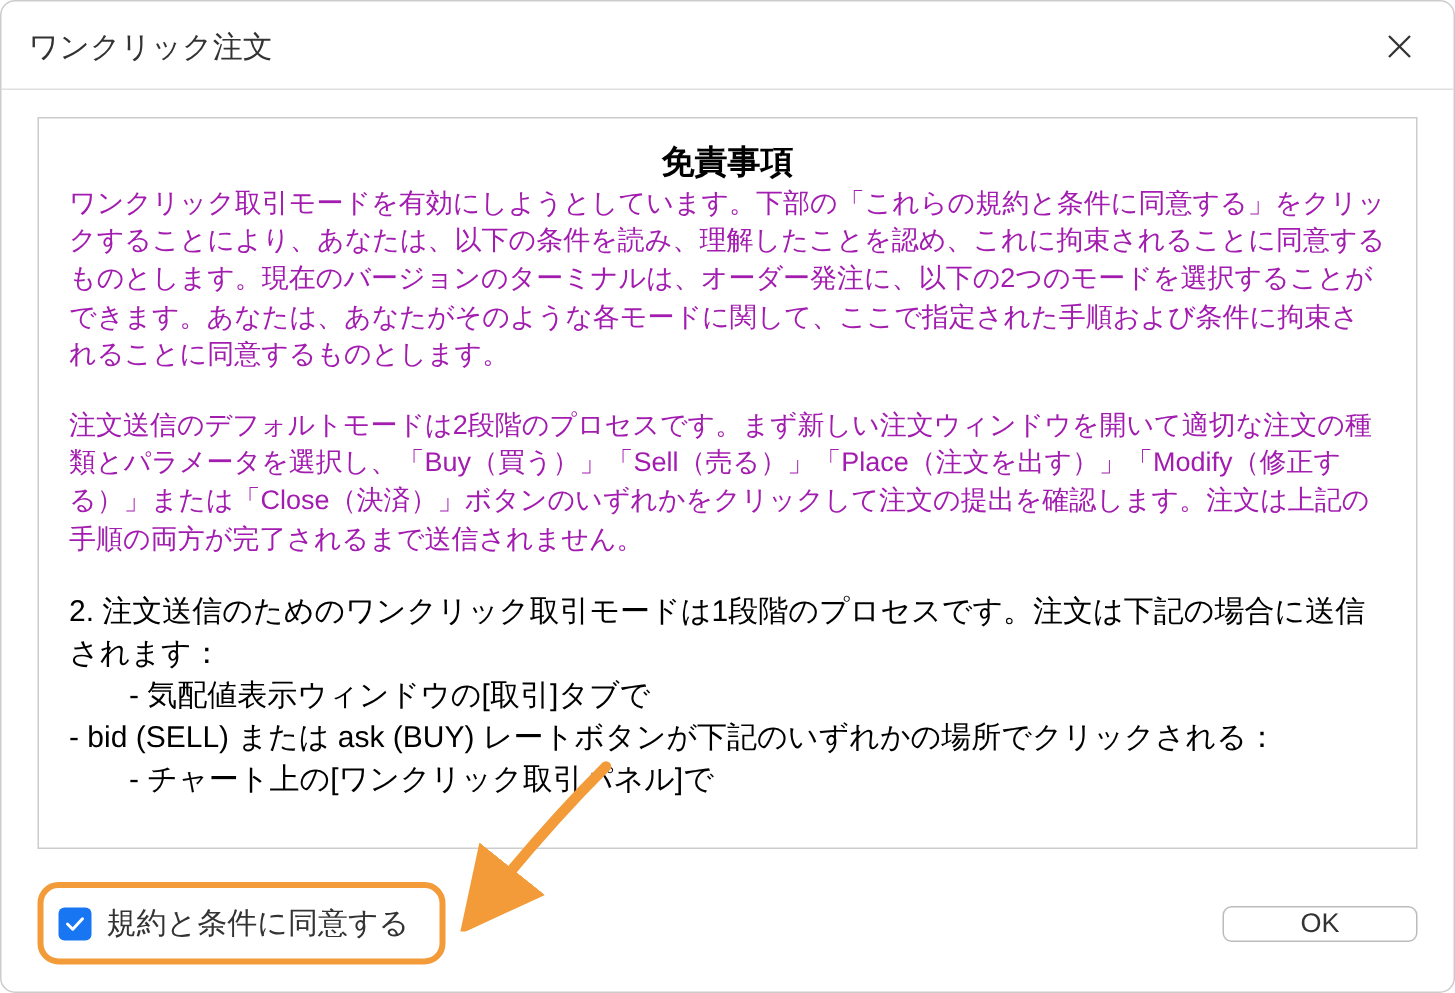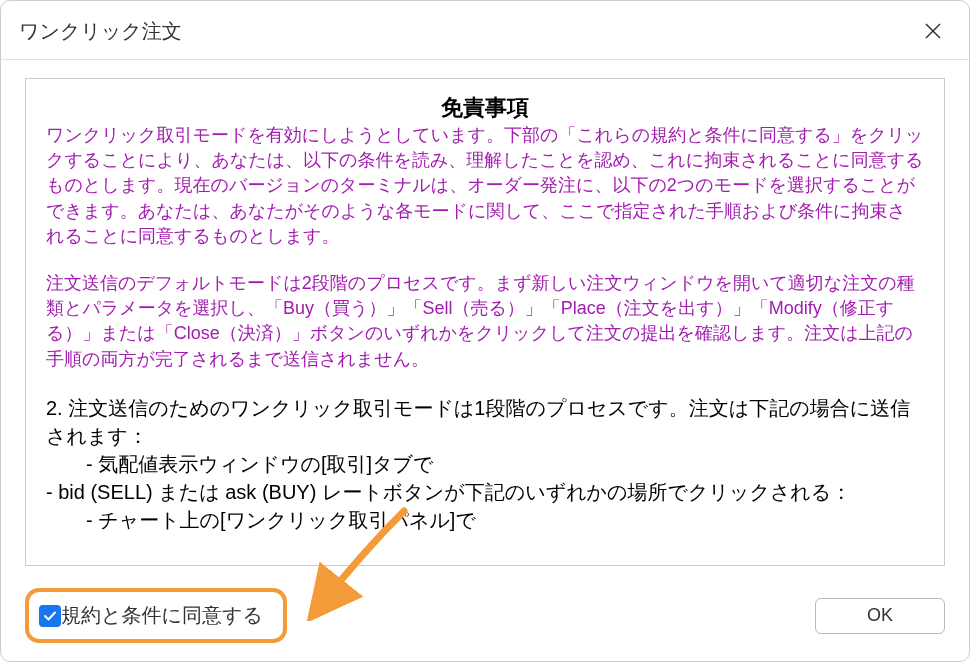--- a/index.html
+++ b/index.html
@@ -100,21 +100,21 @@
     .footer {
       display: flex;
       align-items: center;
       justify-content: space-between;
       padding: 14px 24px 18px 24px;
       gap: 12px;
     }
     .checkbox-wrap {
       display: flex;
       align-items: center;
-      gap: 0;
+      gap: 10px;
       border: 4px solid #f29b38;
       border-radius: 14px;
       padding: 10px 20px 10px 10px;
       position: relative;
     }
     .checkbox {
       width: 22px;
       height: 22px;
       background: #1976f2;
       border-radius: 4px;
@@ -130,21 +130,21 @@
     .checkbox-label {
       font-size: 20px;
       color: #333;
     }
     .button-group {
       display: flex;
       gap: 10px;
     }
     .btn {
       min-width: 130px;
-      height: 36px;
+      height: 24px;
       border: 1px solid #bbbbbb;
       border-radius: 6px;
       background: #ffffff;
       font-size: 18px;
       color: #333;
       cursor: pointer;
       display: flex;
       align-items: center;
       justify-content: center;
       padding: 0 18px;

